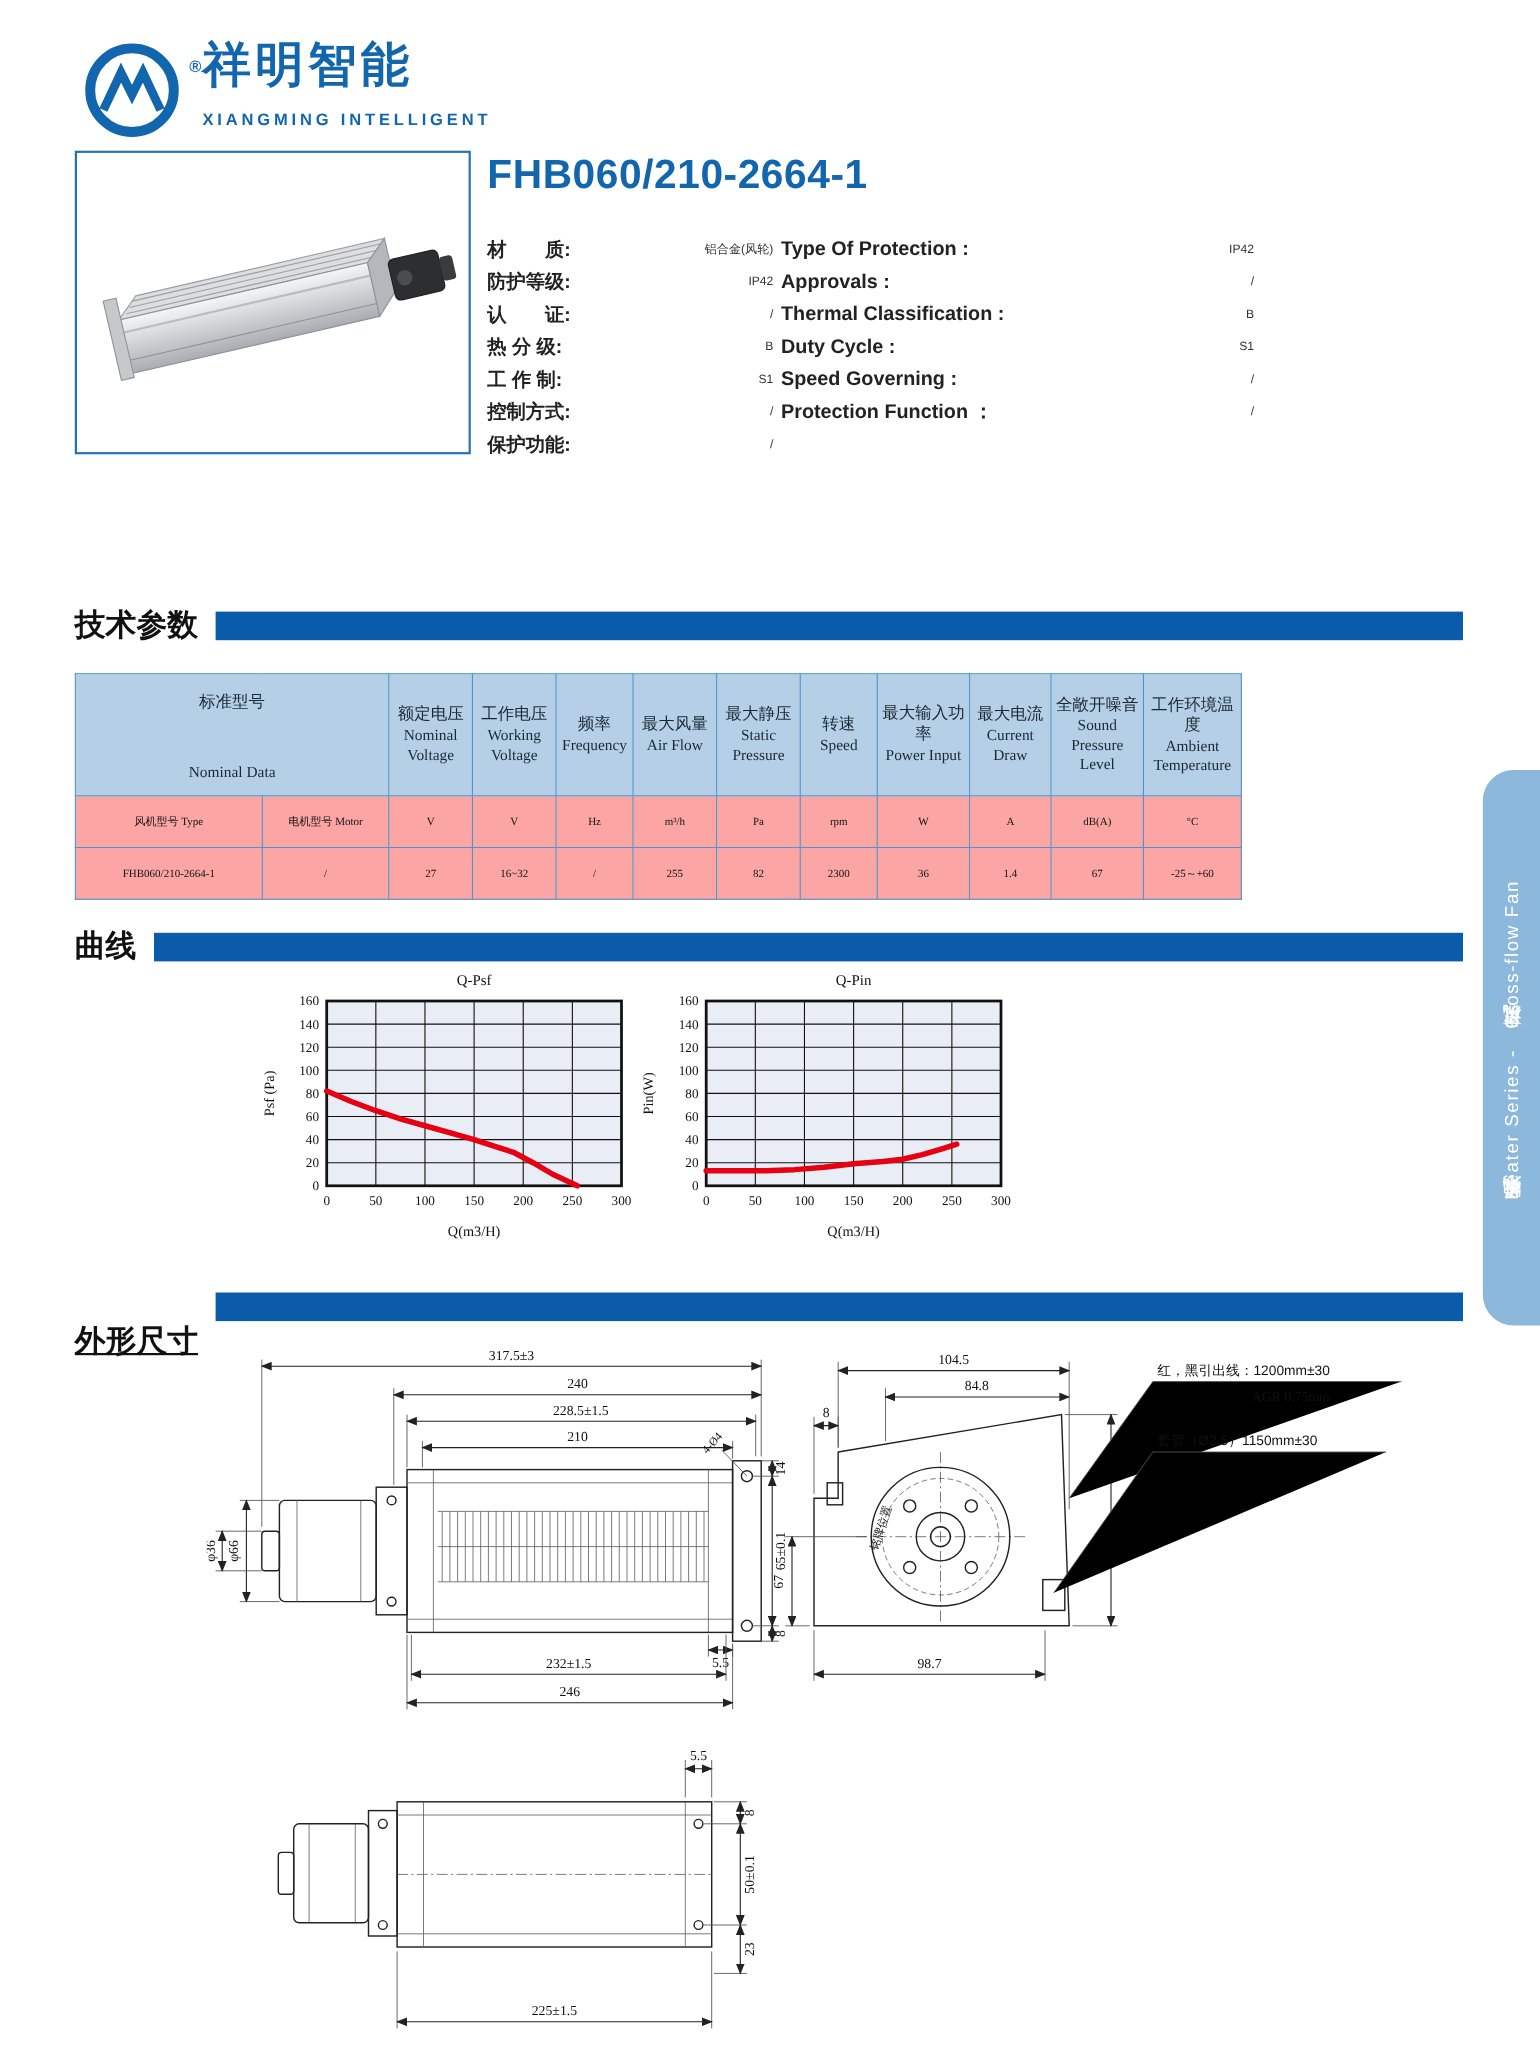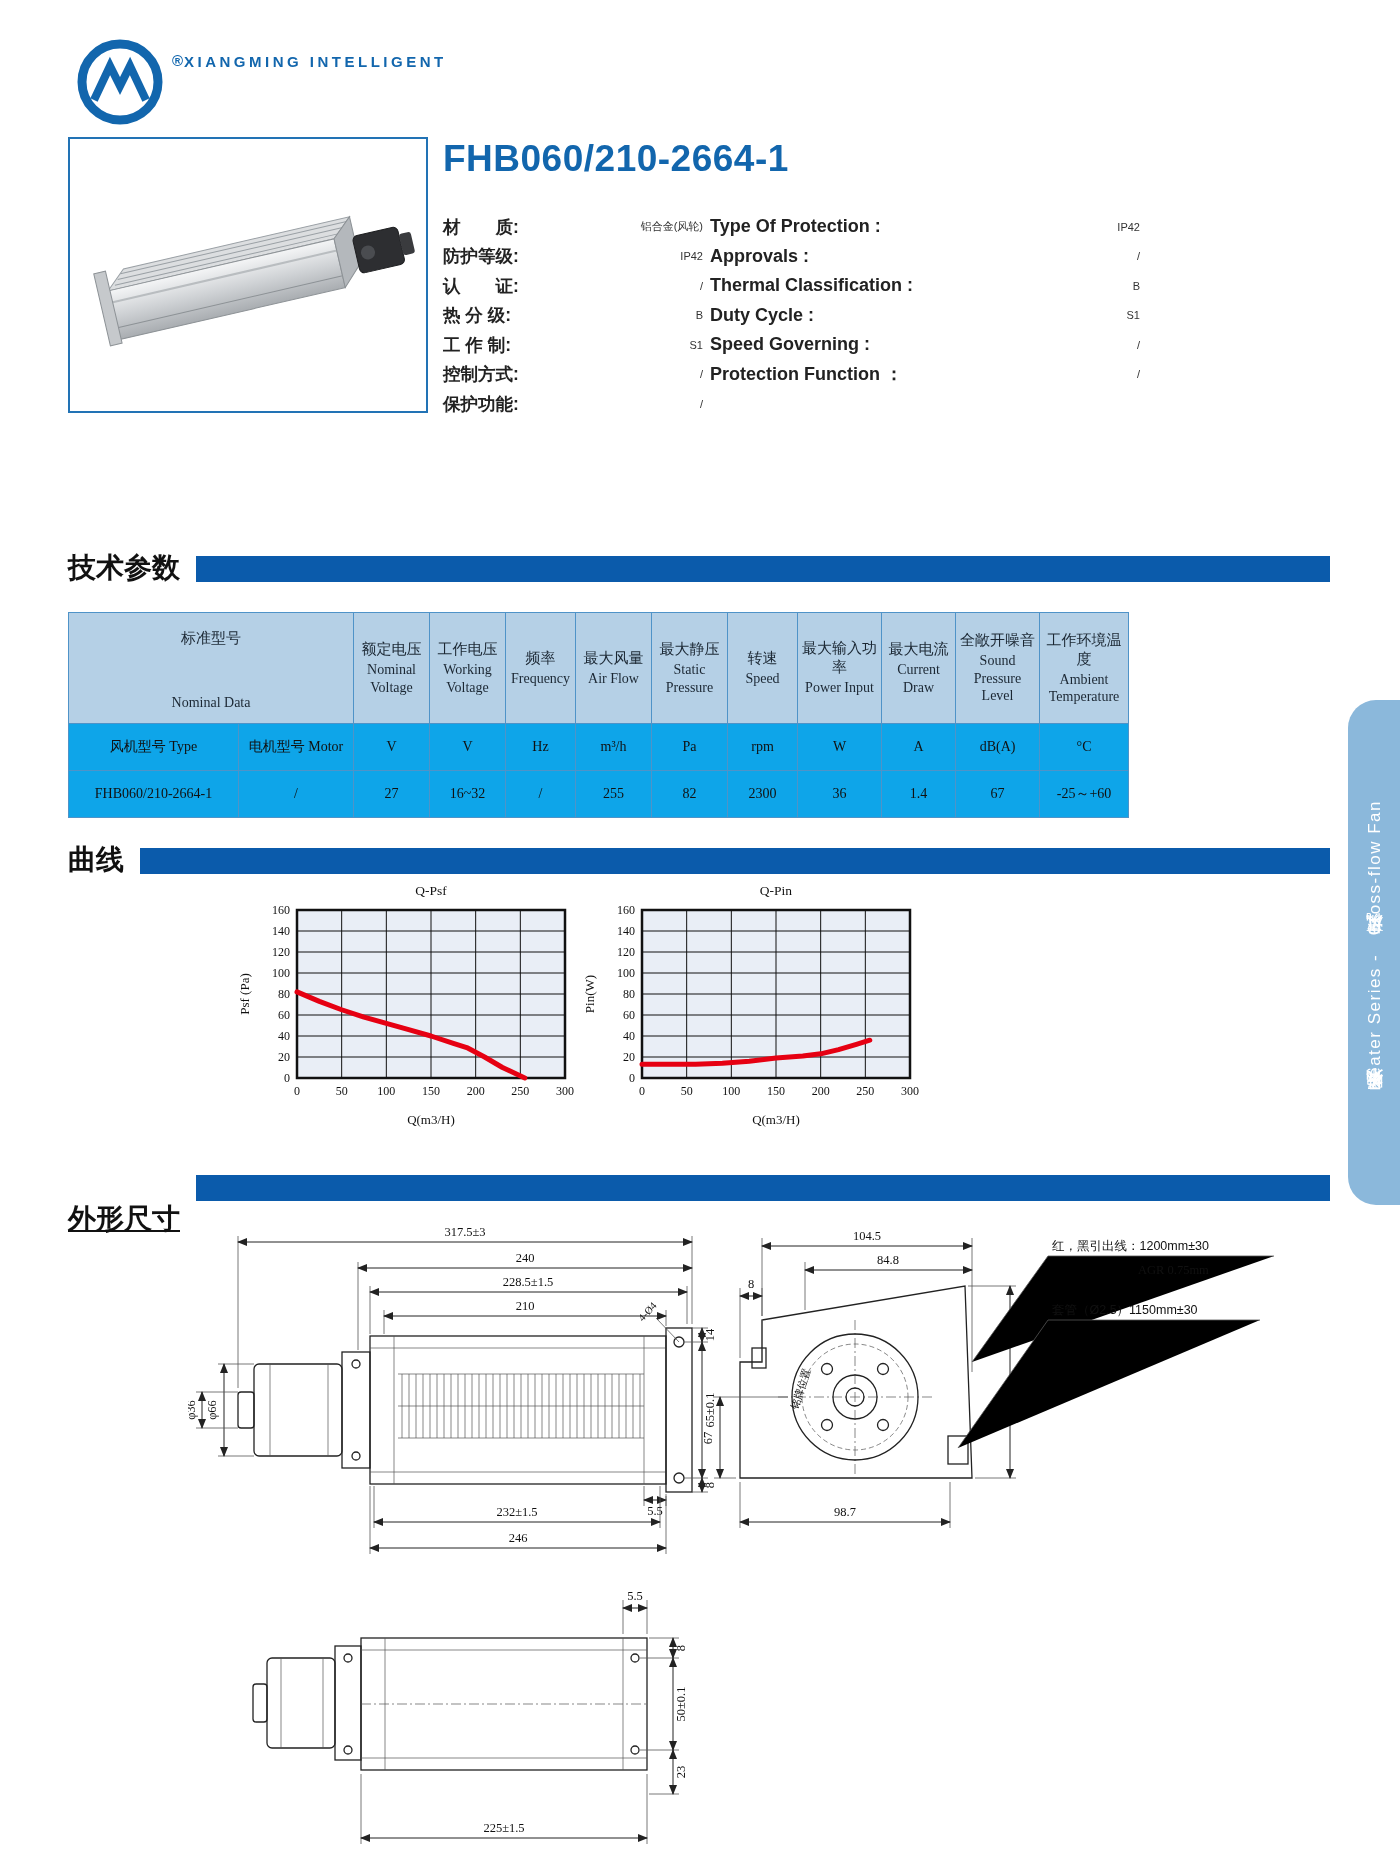--- a/index.html
+++ b/index.html
@@ -29,21 +29,21 @@
   .sec-title{position:absolute;left:68px;font-size:28px;font-weight:bold;color:#111;}
   .sec-bar{position:absolute;height:26px;background:#0b5bab;}
 
   
   #param-table{position:absolute;left:68px;top:612px;border-collapse:collapse;table-layout:fixed;width:1060px;font-family:Liberation Serif, serif;}
   #param-table th,#param-table td{border:1px solid #4f93c8;text-align:center;vertical-align:middle;padding:2px 3px;}
   #param-table thead th{background:#b5d0e6;font-weight:normal;height:106px;}
   #param-table .hcn{font-size:15px;color:#1b2733;}
   #param-table .hen{font-size:14px;color:#1b2733;margin-top:2px;line-height:1.25;}
   #param-table .th-first{height:100%;display:flex;flex-direction:column;justify-content:space-between;padding:14px 0 10px 0;box-sizing:border-box;}
-  #param-table tbody td{height:42px;font-size:14px;background:#0ea5e9;color:#111;}
+  #param-table tbody td{height:42px;font-size:10px;background:#fca5a5;color:#111;}
 
   
   .chart{position:absolute;width:365px;height:268px;}
   #chart-psf{left:233px;top:882px;}
   #chart-pin{left:578px;top:882px;}
   .tick{font-family:"Liberation Serif",serif;font-size:12px;fill:#111;}
   .ctitle{font-family:"Liberation Serif",serif;font-size:13.5px;fill:#111;}
   .alabel{font-family:"Liberation Serif",serif;font-size:13px;fill:#111;}
 
   
@@ -68,20 +68,21 @@
 
 <div id="page">
 
   <div id="logo">
     <svg id="logo-mark" viewBox="0 0 100 100">
       <circle cx="50" cy="52" r="38" fill="none" stroke="#1266ad" stroke-width="9"></circle>
       <path d="M24,70 L40,36 L50,56 L60,36 L76,70" fill="none" stroke="#1266ad" stroke-width="8" stroke-linejoin="miter"></path>
     </svg>
     <div id="logo-reg">®</div>
     <div id="logo-txt">
+      <div id="logo-cn">祥明智能</div>
       <div id="logo-en">XIANGMING INTELLIGENT</div>
     </div>
   </div>
 
   <div id="photo-box">
     <svg width="352" height="268" viewBox="0 0 352 268">
       <defs>
         <linearGradient id="gm" x1="0" y1="0" x2="0" y2="1">
           <stop offset="0" stop-color="#f4f5f6"></stop>
             <stop offset="0.5" stop-color="#cfd2d5"></stop>

